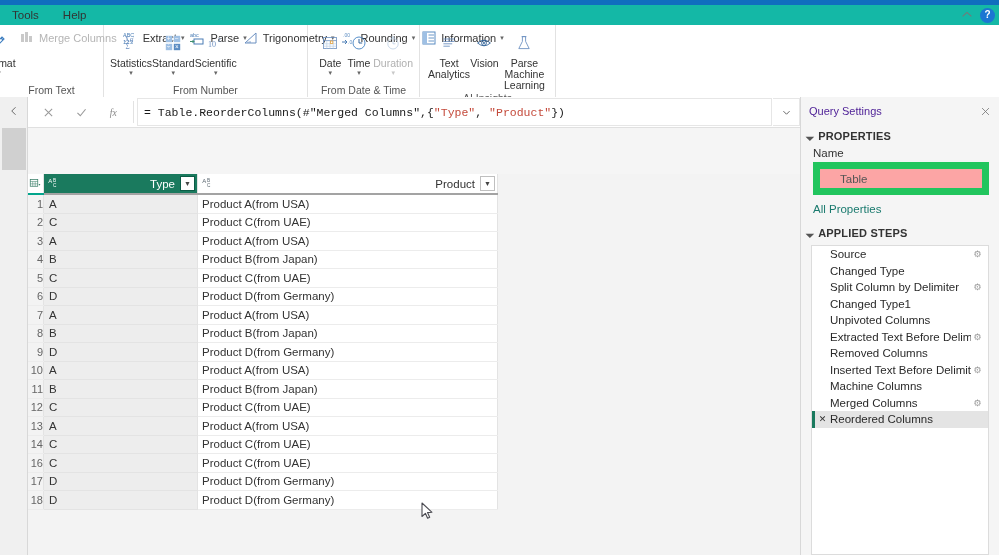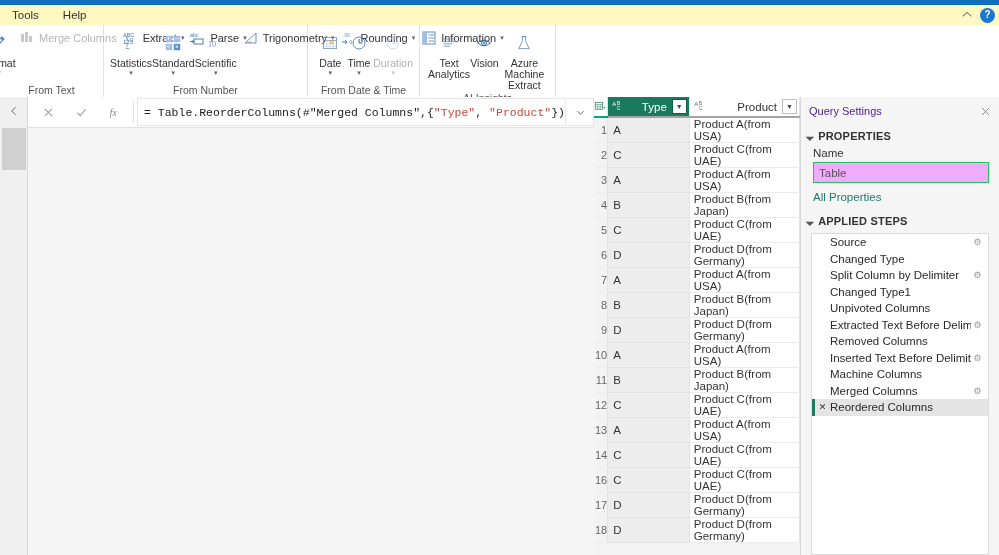--- a/index.html
+++ b/index.html
@@ -9,21 +9,21 @@
     font-size:12px;color:#333;background:#fff;
     -webkit-font-smoothing:antialiased;
   }
   .app{position:relative;width:999px;height:555px;}
 
   
   .titlestrip{height:5px;background:#106ebe;}
 
   
   .menubar{
-    height:20px;background:#fef9c3;display:flex;align-items:flex-start;
+    height:20px;background:#14b8a6;display:flex;align-items:flex-start;
     position:relative;
   }
   .menu-item{
     padding:0 12px;font-size:11.5px;color:#333;line-height:20px;cursor:default;
   }
   .menubar-right{position:absolute;right:4px;top:0;height:20px;display:flex;align-items:center;gap:6px;}
   .chevron-collapse{
     width:14px;height:14px;color:#666;font-size:10px;display:flex;
     align-items:center;justify-content:center;
   }
@@ -73,21 +73,21 @@
 
   
   .rail{
     width:27px;background:#f0f0f0;border-right:1px solid #d8d8d8;
     display:flex;flex-direction:column;align-items:center;padding-top:8px;
   }
   .rail-chevron{font-size:12px;color:#666;cursor:default;}
   .rail-block{width:24px;height:42px;background:#d0d0d0;margin-top:8px;}
 
   
-  .center{flex:1;display:flex;flex-direction:row;background:#f5f5f5;min-width:0;}
+  .center{flex:1;display:flex;flex-direction:column;background:#f5f5f5;min-width:0;gap:46px;}
 
   
   .fbar{
     height:30px;background:#fff;display:flex;align-items:center;
     border-bottom:1px solid #e0e0e0;padding-left:4px;
   }
   .fbar-btn{
     width:33px;height:26px;display:flex;align-items:center;justify-content:center;cursor:default;
   }
   .fbar-sep{width:1px;height:22px;background:#e2e2e2;margin:0 2px;}
@@ -163,22 +163,22 @@
     display:flex;align-items:center;justify-content:center;
     font-size:12px;color:#777;cursor:default;line-height:1;
   }
   .qs-section{
     display:flex;align-items:center;gap:5px;padding:5px 0 3px 6px;
   }
   .qs-arrow{font-size:8px;color:#555;transform:rotate(45deg);display:inline-block;}
   .qs-section-label{font-size:11px;font-weight:bold;color:#333;letter-spacing:.2px;}
   .qs-field-label{font-size:11.5px;color:#333;padding:2px 0 3px 12px;}
   .qs-input{
-    margin:0 10px 0 12px;height:19px;background:#f0abfc;border:1px solid #22c55e;
-    display:flex;align-items:center;padding-left:5px;font-size:11.5px;color:#555;
+    margin:0 10px 0 12px;height:19px;background:#fca5a5;border:7px solid #22c55e;
+    display:flex;align-items:center;padding-left:20px;font-size:11.5px;color:#555;
   }
   .qs-link{
     color:#1a7a6e;font-size:11.5px;padding:8px 0 2px 12px;cursor:default;
   }
 
   .steps{
     margin:3px 10px 0 10px;background:#fff;border:1px solid #dcdcdc;
     flex:1;overflow:hidden;
   }
   .step{
@@ -404,21 +404,21 @@
           </div>
           <div class="lbl">Vision</div>
         </div>
         <div class="bigbtn" style="width:54px;">
           <div class="ico">
             <svg class="icon16" viewBox="0 0 20 20" width="23" height="23">
                 <path d="M8 2 V8 L3.5 17 H16.5 L12 8 V2 Z" fill="none" stroke="#6b8fc0" stroke-width="1.1"></path>
                 <path d="M7 2 H13" stroke="#6b8fc0" stroke-width="1.1"></path>
               </svg>
           </div>
-          <div class="lbl">Azure Machine Extract</div>
+          <div class="lbl">Parse Machine Learning</div>
         </div>
       </div>
       <div class="rgroup-title">AI Insights</div>
     </div>
 
     <div style="flex:1;"></div>
   </div>
 
   <div class="main">
 

